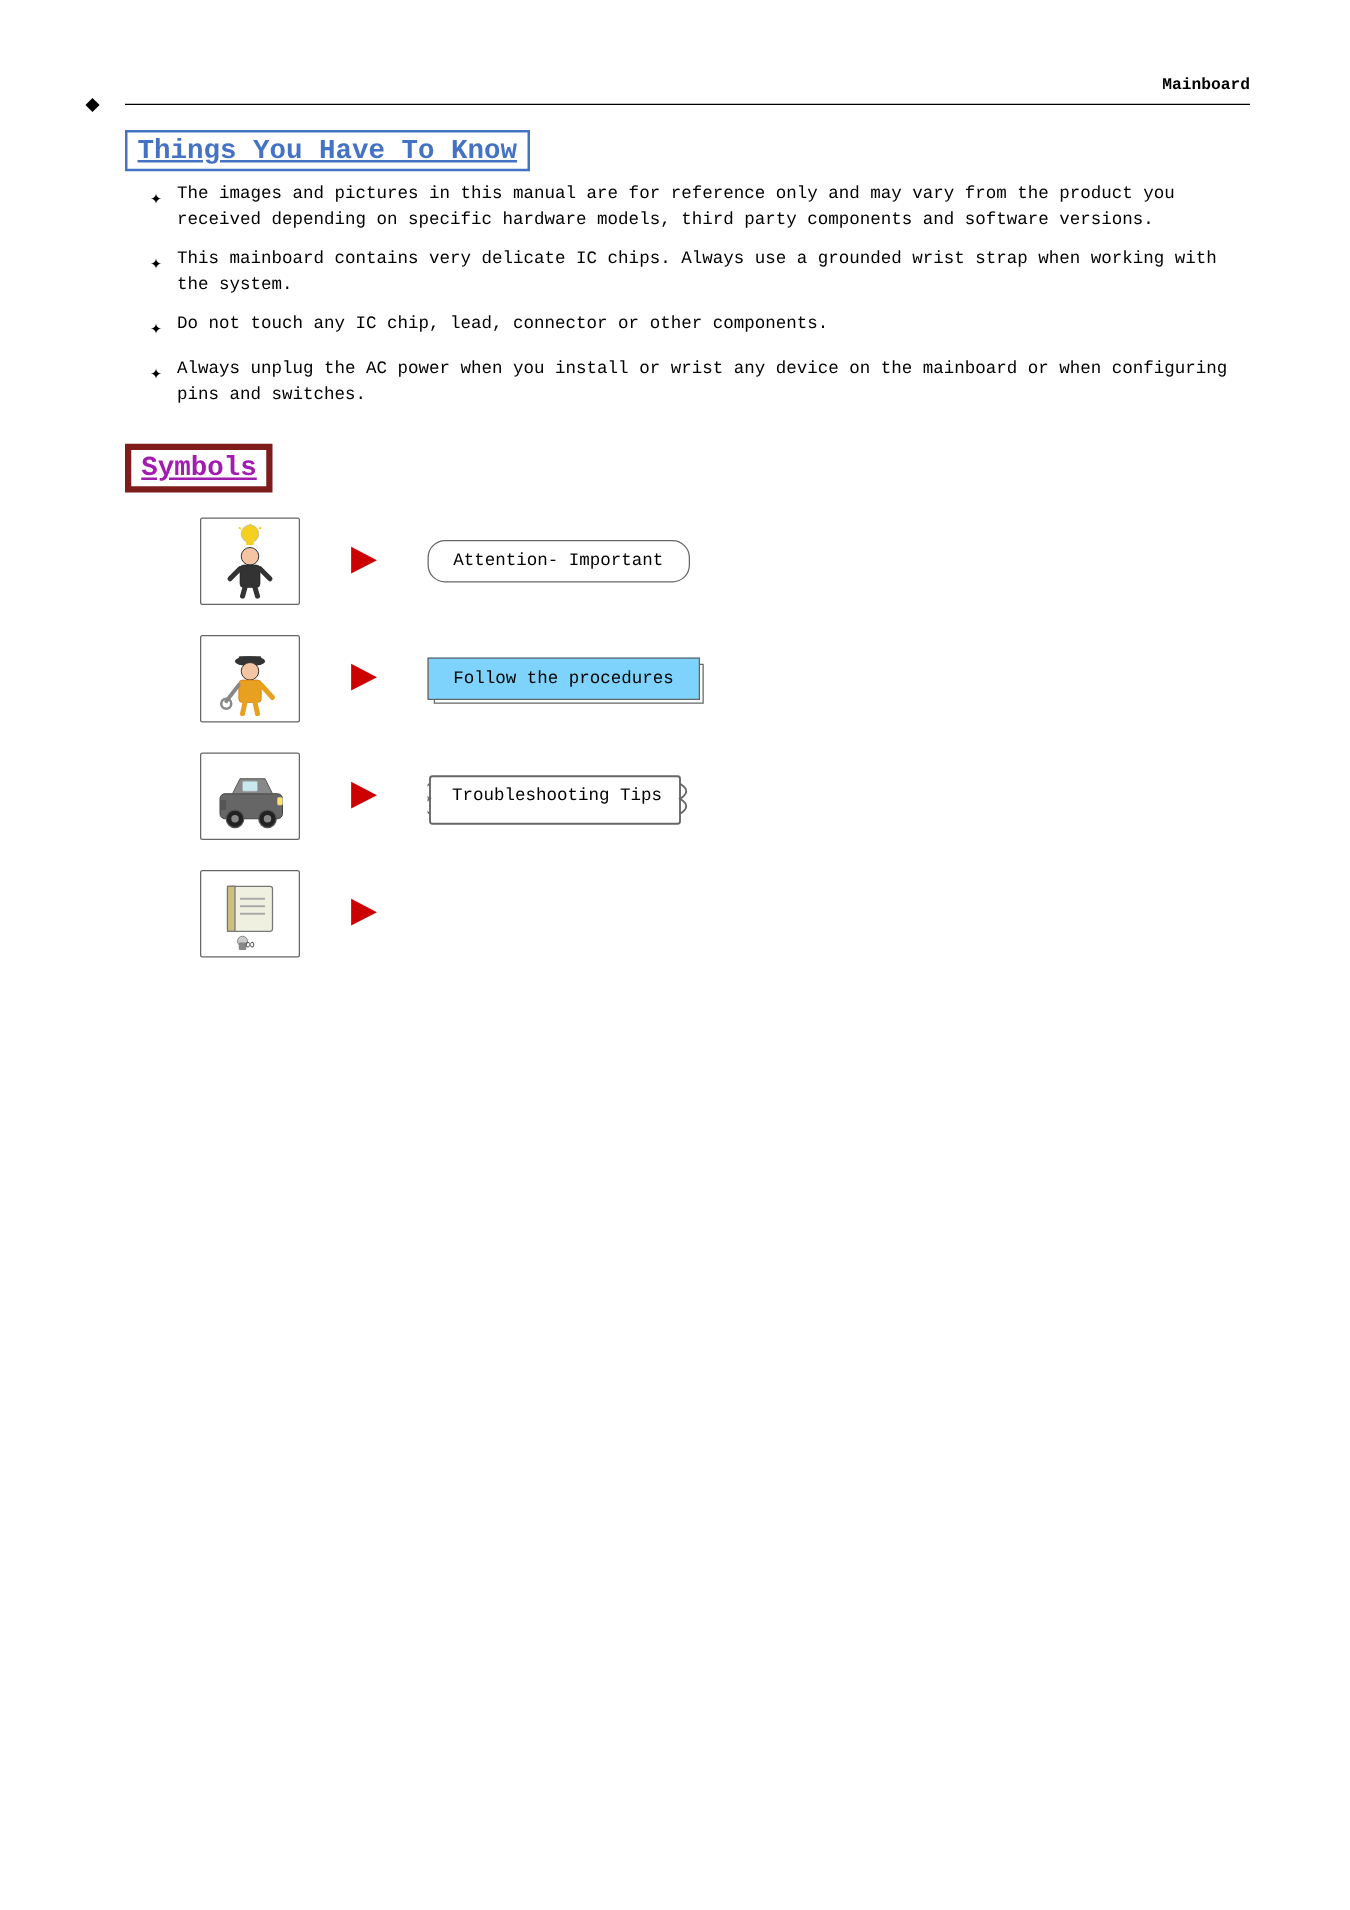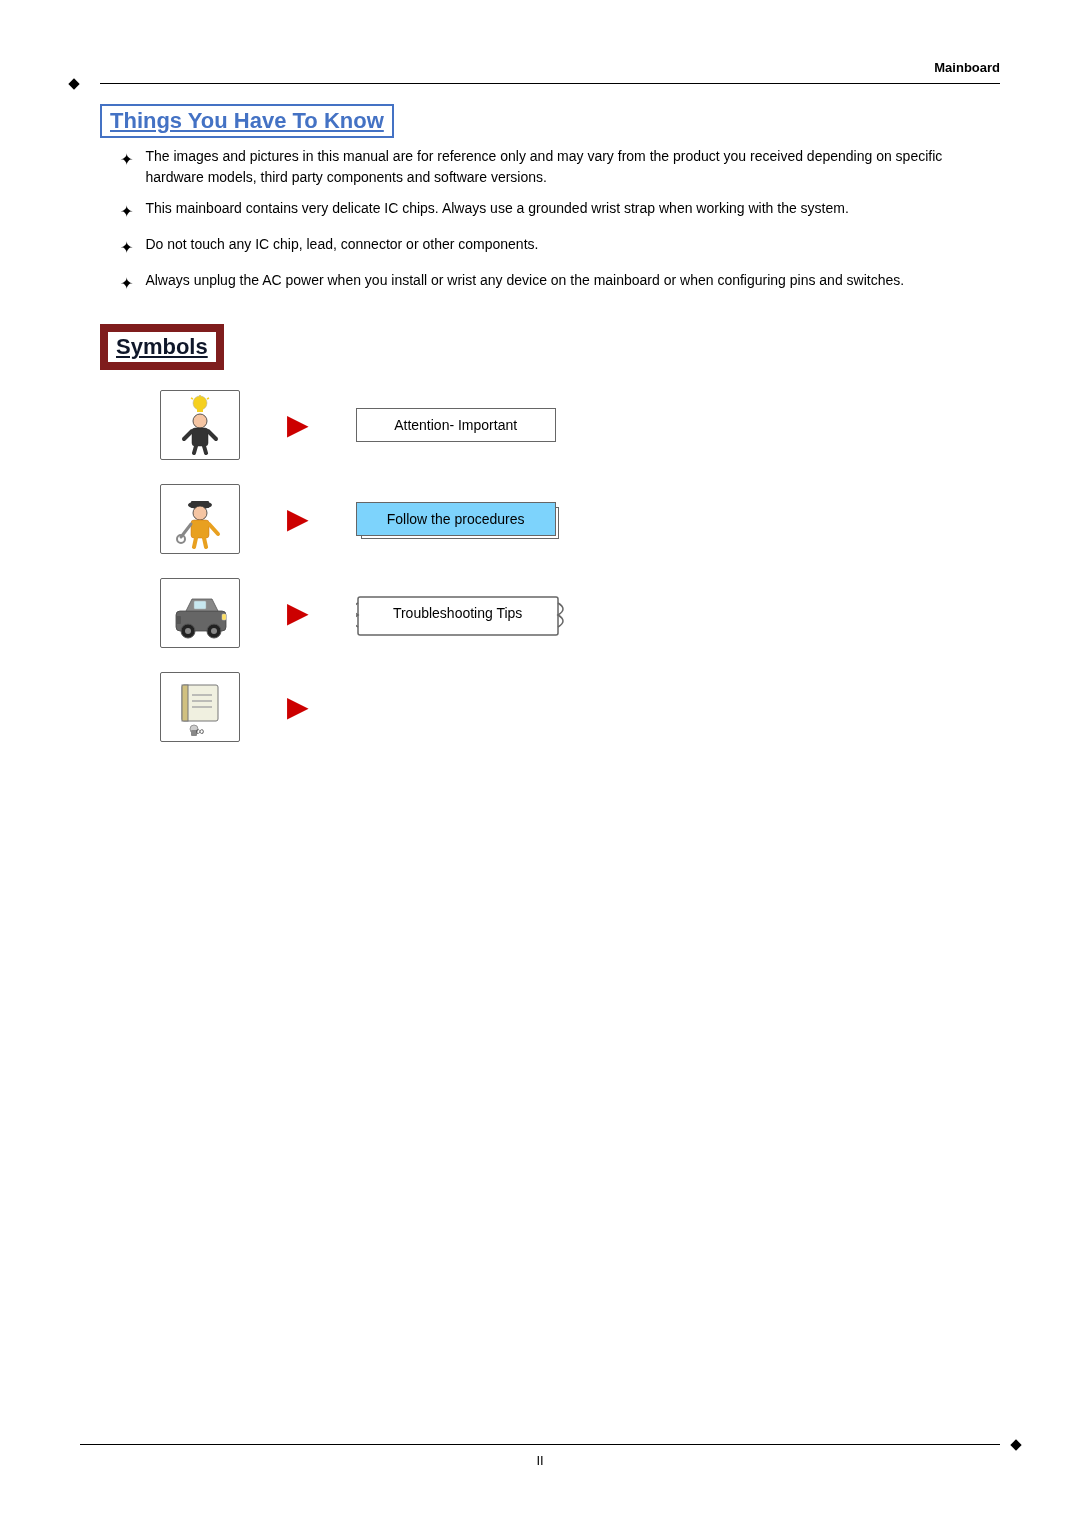--- a/index.html
+++ b/index.html
@@ -12,20 +12,21 @@
       width: 1080px;
       min-height: 1528px;
       position: relative;
     }
 
     .page {
       width: 1080px;
       min-height: 1528px;
       padding: 60px 80px 60px 100px;
       position: relative;
+      font-family: Liberation Mono, monospace;
     }
 
     
     .header {
       display: flex;
       justify-content: flex-end;
       margin-bottom: 8px;
     }
 
     .header-title {
@@ -89,22 +90,22 @@
     .bullet-icon {
       margin-right: 12px;
       margin-top: 2px;
       flex-shrink: 0;
       font-size: 16px;
     }
 
     
     .symbols-title {
       display: inline-block;
-      border: 8px solid #7f1d1d;
-      color: #0f172a;
+      border: 5px solid #7f1d1d;
+      color: #a21caf;
       font-size: 22px;
       font-weight: bold;
       padding: 2px 8px;
       margin-bottom: 20px;
       text-decoration: underline;
     }
 
     .symbols-grid {
       display: flex;
       flex-direction: column;
@@ -138,21 +139,21 @@
       line-height: 1;
     }
 
     
     .label-rect {
       border: 1.5px solid #666;
       padding: 8px 20px;
       font-size: 14px;
       min-width: 200px;
       text-align: center;
-      border-radius: 0;
+      border-radius: 14px;
       background: #fff;
     }
 
     
     .label-double-rect {
       position: relative;
       border: 1.5px solid #666;
       padding: 8px 20px;
       font-size: 14px;
       min-width: 200px;
@@ -365,20 +366,14 @@
 
           <text x="32" y="58" font-size="12" fill="#555" text-anchor="middle">∞</text>
         </svg>
       </div>
       <div class="red-arrow">►</div>
     </div>
 
   </div>
 
   
-  <div class="bottom-section">
-    <div class="bottom-rule">
-      <div class="bottom-rule-line"></div>
-    </div>
-    <div class="page-number">II</div>
-  </div>
 
 </div>
 
 </body></html>

